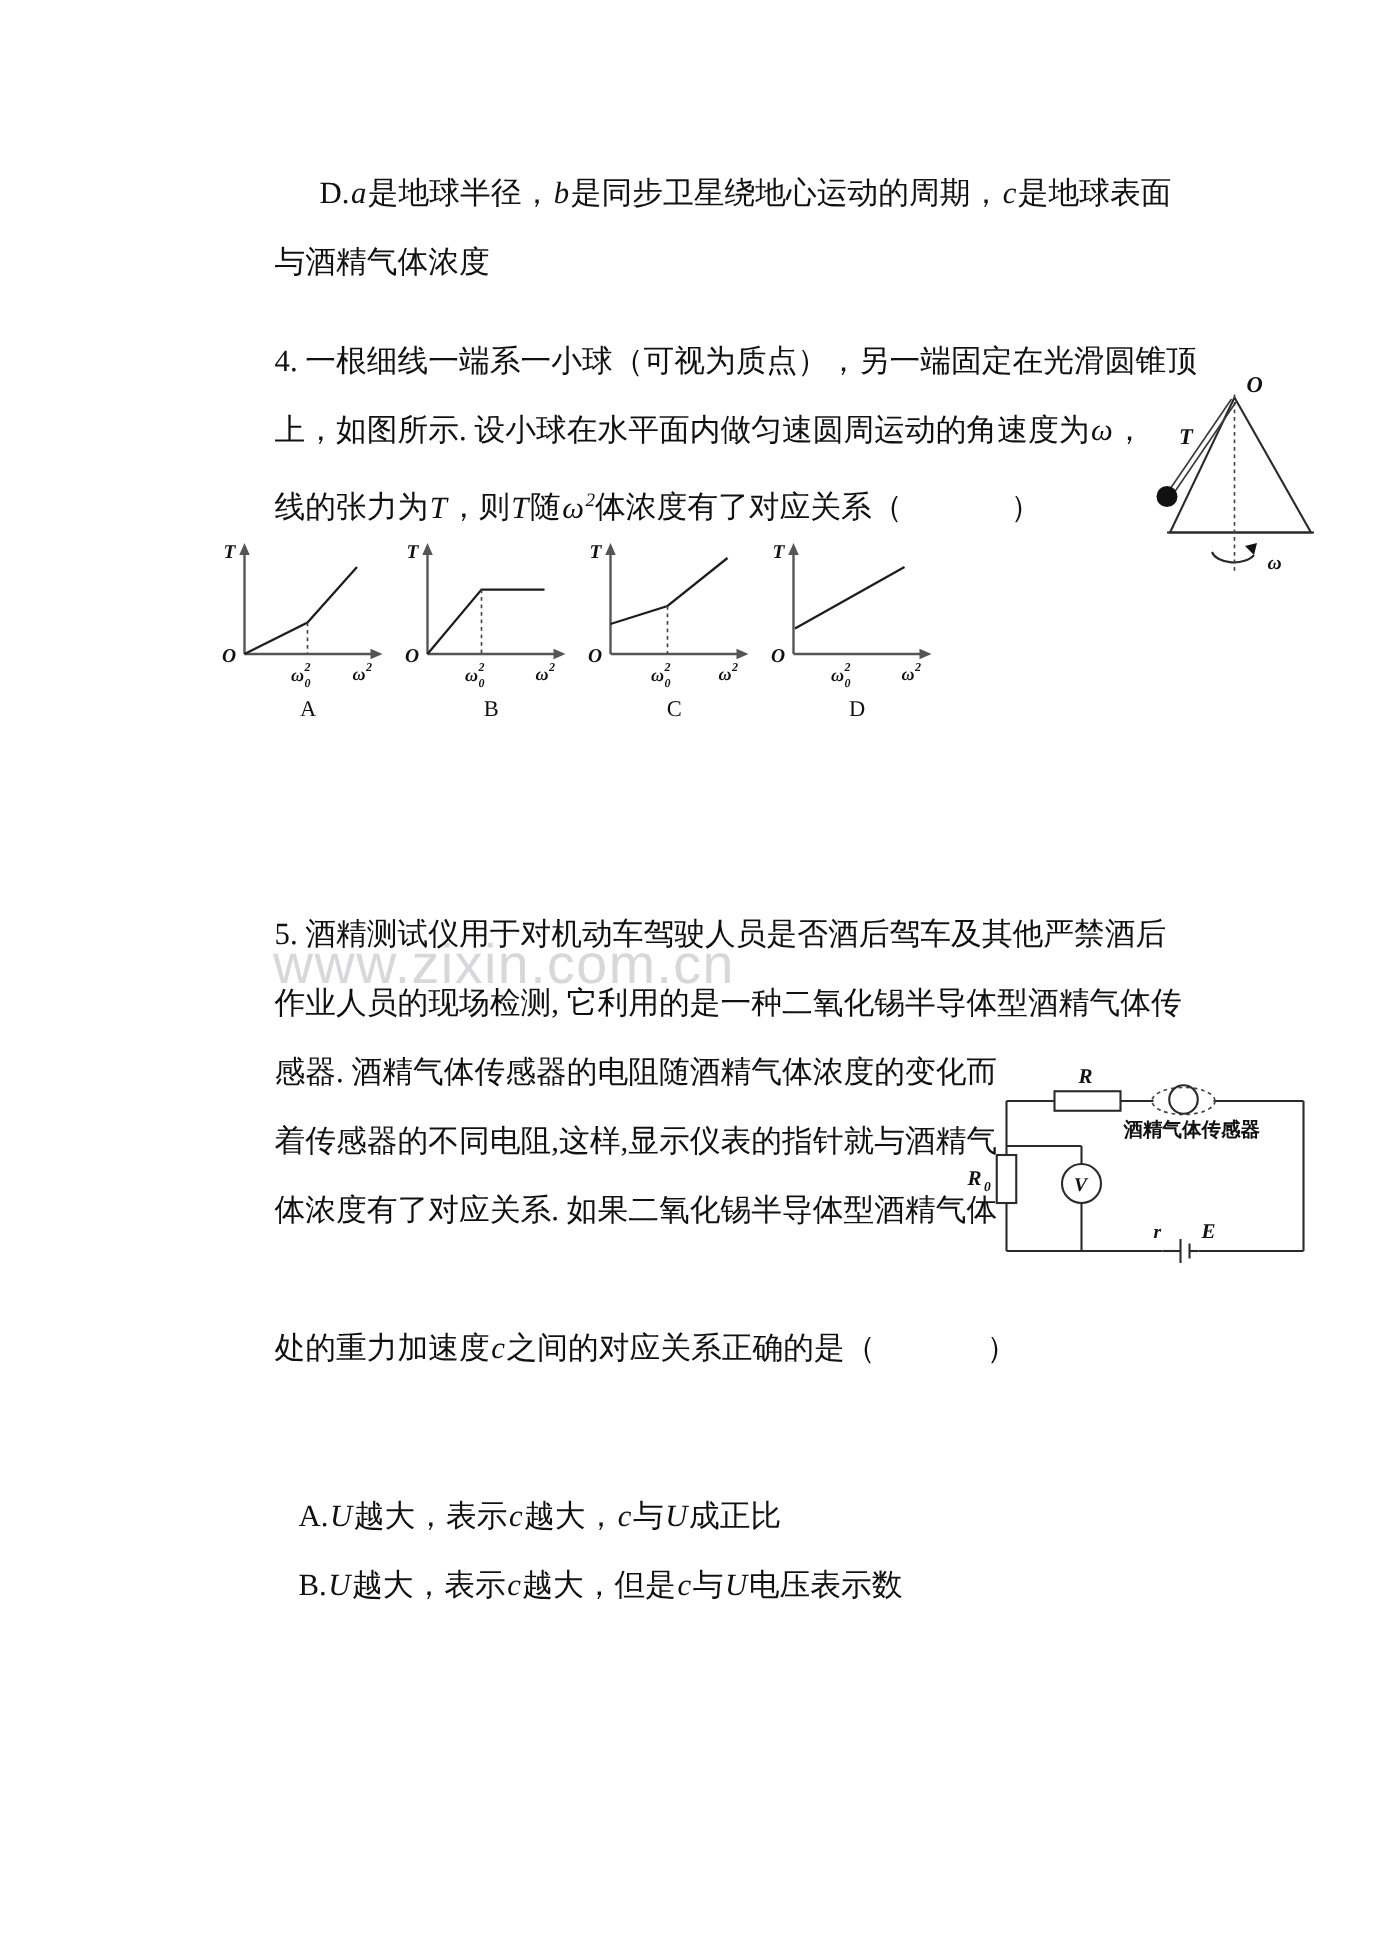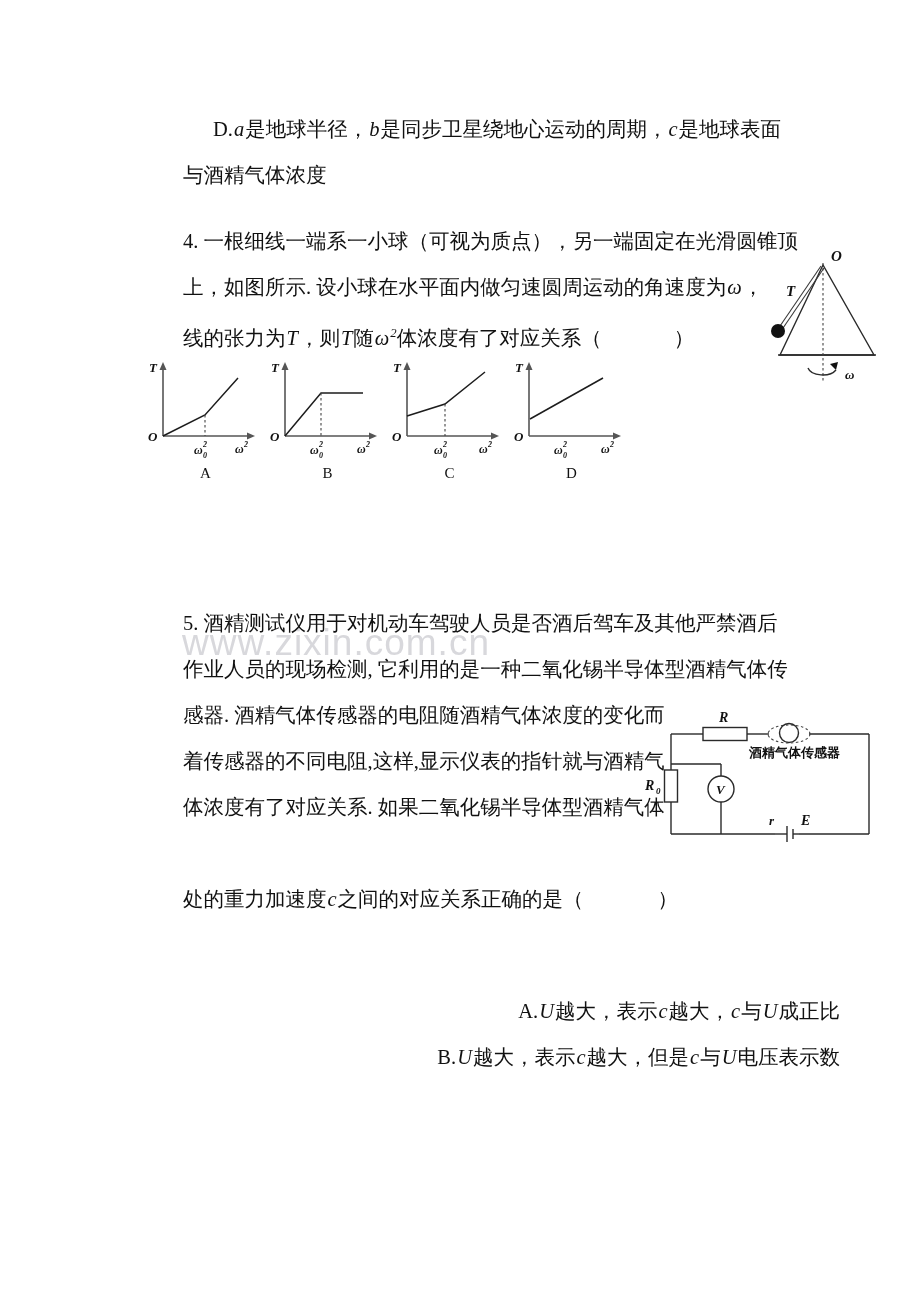--- a/index.html
+++ b/index.html
@@ -43,21 +43,21 @@
     position: absolute;
     z-index: 2;
   }
   .line {
     font-size: 20.5px;
     line-height: 46px;
     white-space: nowrap;
     margin-left: 43px;
   }
   .line.indent { padding-left: 30px; }
-  .line.indent-sm { padding-left: 16px; text-align: right; }
+  .line.indent-sm { padding-left: 16px; }
   .it {
     font-style: italic;
     font-family: "Liberation Serif", "DejaVu Serif", serif;
     padding: 0 1px;
   }
   .up {
     font-style: normal;
   }
   sup.sq {
     font-size: 0.62em;

